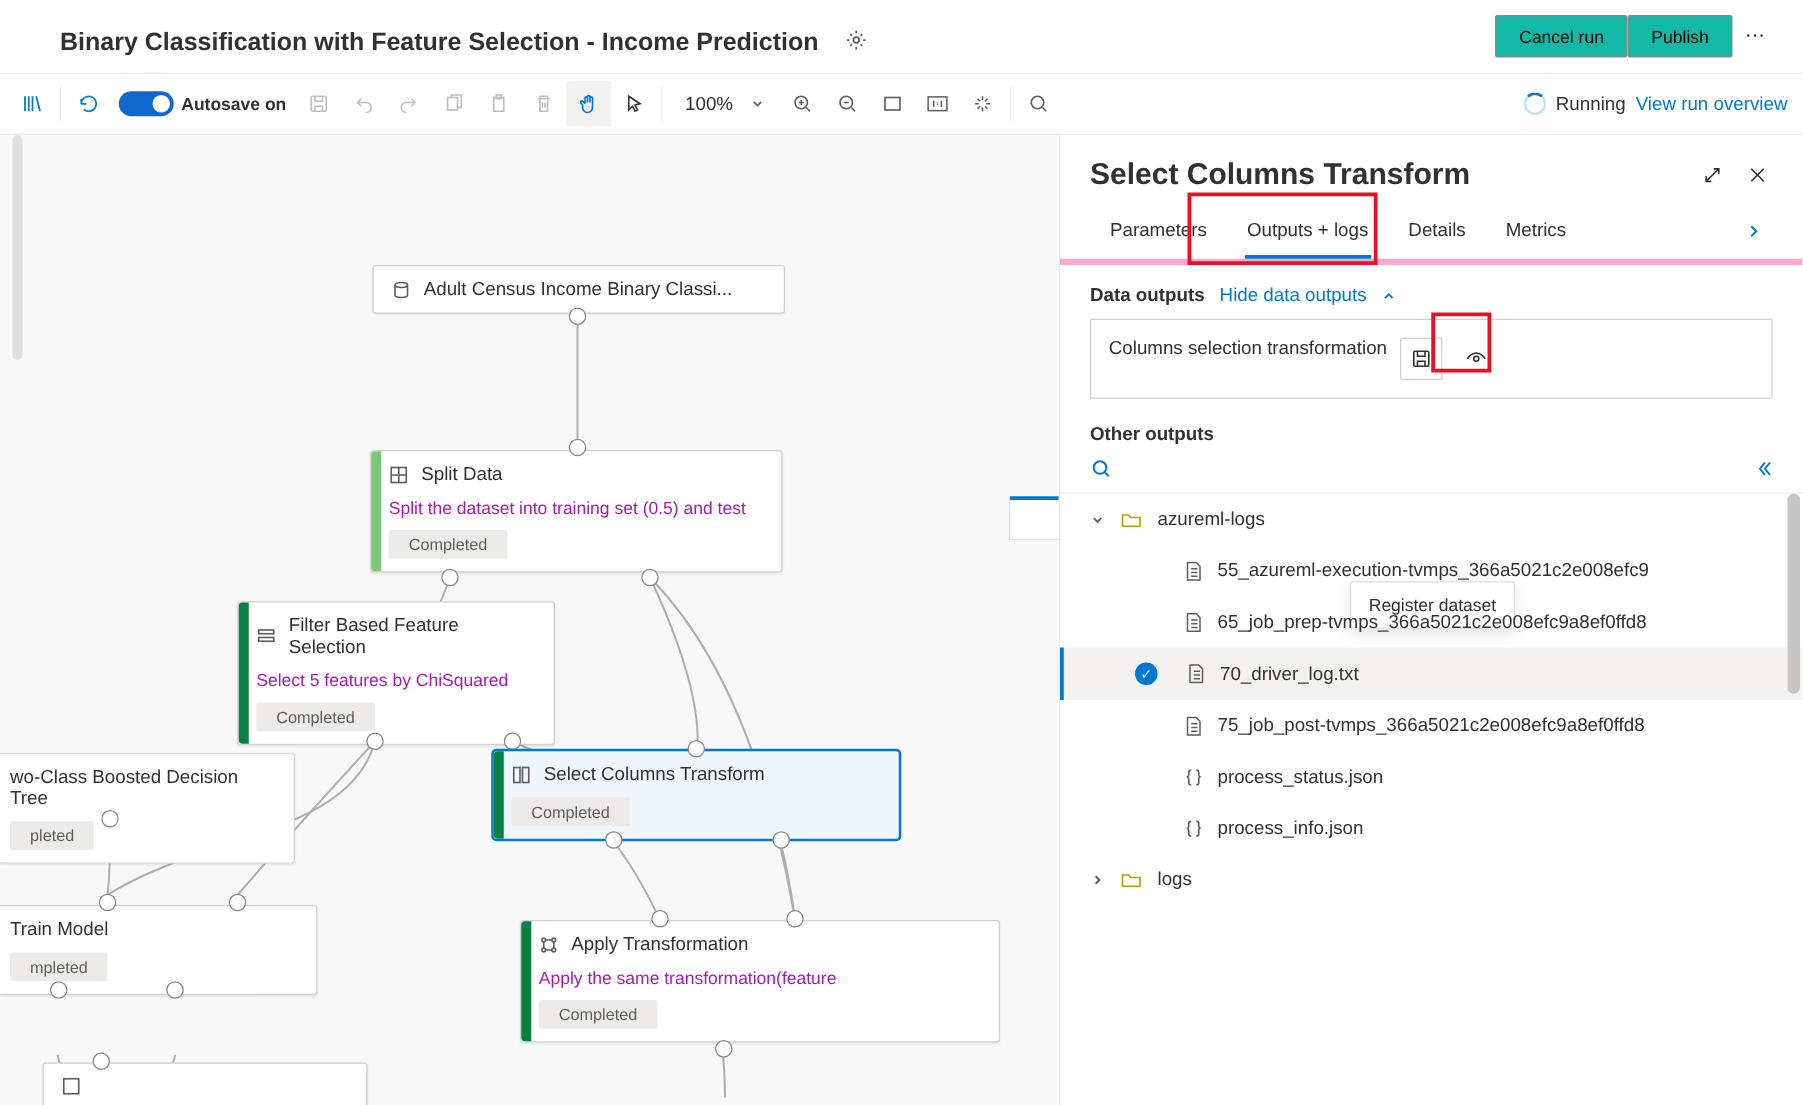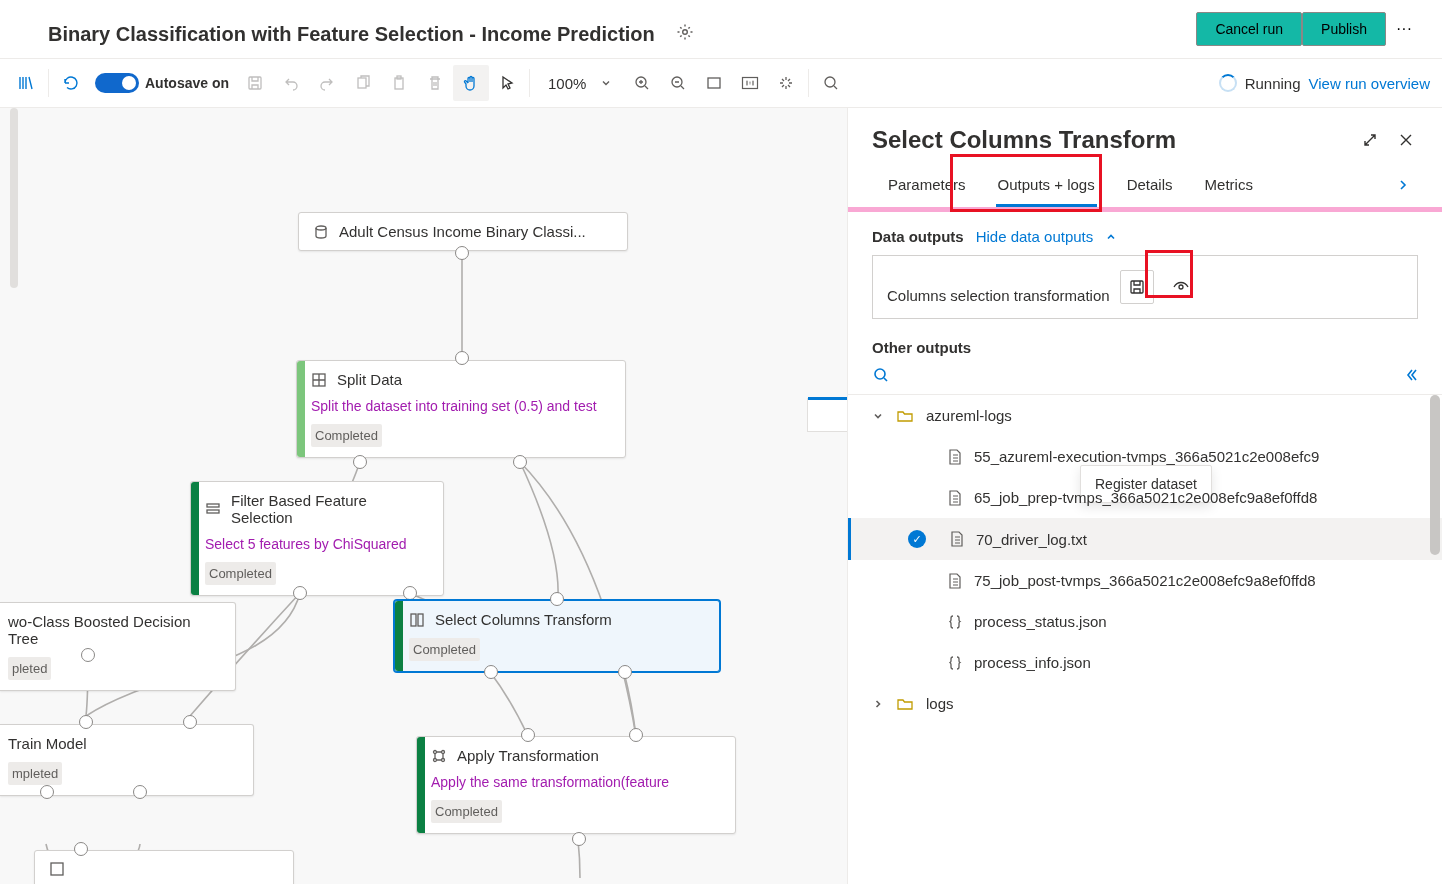--- a/index.html
+++ b/index.html
@@ -24,38 +24,38 @@
 .status-text { font-size: 15px; }
 .view-link { color: #0078d4; font-size: 15px; cursor: pointer; }
 .main { display: flex; height: calc(884px - 58px - 50px); }
 .canvas { flex: 1; background: #f8f8f8; position: relative; overflow: hidden; }
 .sidebar-collapse { position: absolute; left: 10px; top: 0; width: 8px; height: 180px; background: #e1dfdd; border-radius: 4px; }
 .node { position: absolute; background: #fff; border: 1px solid #d2d0ce; border-radius: 3px; box-shadow: 0 1px 2px rgba(0,0,0,0.08); }
 .node.selected { border: 1px solid #0078d4; box-shadow: 0 0 0 1px #0078d4; background: #eff6fc; }
 .node-header { display: flex; align-items: center; padding: 10px 14px; gap: 10px; }
 .node-title { font-size: 15px; color: #323130; }
 .node-sub { padding: 0 14px 10px 14px; font-size: 14px; color: #a21caf; }
-.status-chip { display: inline-block; background: #edebe9; color: #605e5c; font-size: 13px; padding: 4px 4px; border-radius: 2px; margin: 0 0 10px 14px; }
+.status-chip { display: inline-block; background: #edebe9; color: #605e5c; font-size: 13px; padding: 4px 16px; border-radius: 2px; margin: 0 0 10px 14px; }
 .node-stripe { position: absolute; left: 0; top: 0; bottom: 0; width: 8px; border-radius: 3px 0 0 3px; }
 .stripe-green { background: #0b8043; }
 .stripe-lightgreen { background: #7cc67c; }
 .panel { width: 595px; border-left: 1px solid #edebe9; display: flex; flex-direction: column; background: #fff; }
 .panel-hdr { display: flex; align-items: center; padding: 18px 24px 8px 24px; }
 .panel-title { font-size: 24px; font-weight: 600; flex: 1; }
 .panel-hdr-btn { background: none; border: none; cursor: pointer; padding: 4px; margin-left: 12px; }
 .tabs { display: flex; align-items: center; padding: 0 24px; border-bottom: 5px solid #f9a8d4; position: relative; text-align: right; }
 .tab { padding: 14px 16px 14px 16px; font-size: 15px; cursor: pointer; position: relative; }
 .tab.active { font-weight: 400; }
 .tab.active::after { content: ""; position: absolute; left: 14px; right: 14px; bottom: 0; height: 3px; background: #0078d4; }
 .tabs-more { margin-left: auto; cursor: pointer; padding: 8px; }
 .highlight-box { position: absolute; border: 3px solid #e81123; pointer-events: none; }
 .section-row { display: flex; align-items: center; padding: 16px 24px 10px 24px; gap: 12px; }
 .section-label { font-size: 15px; font-weight: 600; }
 .link-text { color: #0078d4; font-size: 15px; cursor: pointer; }
-.output-box { margin: 0 24px; border: 1px solid #d2d0ce; display: flex; align-items: flex-end; padding: 14px 14px; gap: 10px; position: relative; }
+.output-box { margin: 0 24px; border: 1px solid #d2d0ce; display: flex; align-items: flex-start; padding: 14px 14px; gap: 10px; position: relative; }
 .output-label { font-size: 15px; }
 .icon-btn { width: 34px; height: 34px; border: 1px solid #d2d0ce; background: #fff; display: flex; align-items: center; justify-content: center; cursor: pointer; border-radius: 2px; }
 .icon-btn.bare { border: none; }
 .tooltip { position: absolute; background: #fff; border: 1px solid #e1dfdd; box-shadow: 0 4px 12px rgba(0,0,0,0.1); padding: 10px 14px; font-size: 14px; border-radius: 2px; white-space: nowrap; }
 .other-outputs-hdr { padding: 20px 24px 6px 24px; font-size: 15px; font-weight: 600; }
 .search-row { display: flex; align-items: center; padding: 4px 24px 10px 24px; border-bottom: 1px solid #edebe9; }
 .search-row .search-icon { color: #0078d4; }
 .collapse-icon { margin-left: auto; cursor: pointer; color: #0078d4; }
 .file-tree { overflow-y: auto; flex: 1; position: relative; }
 .tree-row { display: flex; align-items: center; padding: 12px 24px 12px 24px; gap: 12px; font-size: 15px; cursor: pointer; white-space: nowrap; overflow: hidden; }
@@ -333,21 +333,21 @@
       <div class="node-header" style="padding-left:8px">
         <span class="node-title">Train Model</span>
       </div>
       <span class="status-chip" style="margin-left:8px">mpleted</span>
     </div>
     <div class="port" style="left:79px;top:607px"></div>
     <div class="port" style="left:183px;top:607px"></div>
     <div class="port" style="left:40px;top:677px"></div>
     <div class="port" style="left:133px;top:677px"></div>
 
-    <div class="node" style="left:416px;top:628px;width:320px">
+    <div class="node" style="left:416px;top:628px;width:384px">
       <div class="node-stripe stripe-green"></div>
       <div class="node-header">
         <span>
             <svg width="16" height="16" viewBox="0 0 16 16" stroke="#605e5c" fill="none" stroke-width="1.3">
               <circle cx="4" cy="4" r="1.5"></circle>
               <circle cx="12" cy="4" r="1.5"></circle>
               <circle cx="4" cy="12" r="1.5"></circle>
               <circle cx="12" cy="12" r="1.5"></circle>
               <path d="M5.5 4h5M5.5 12h5M4 5.5v5M12 5.5v5"></path>
             </svg>

